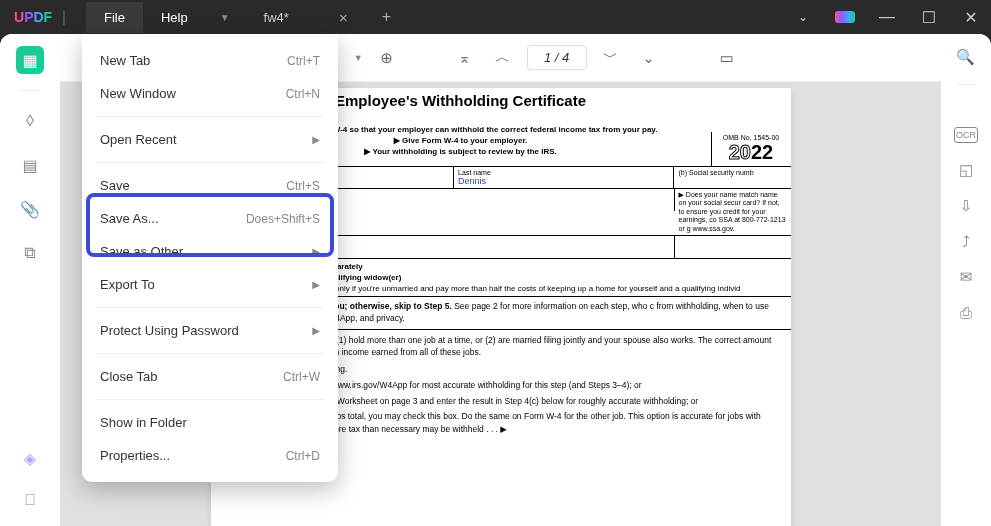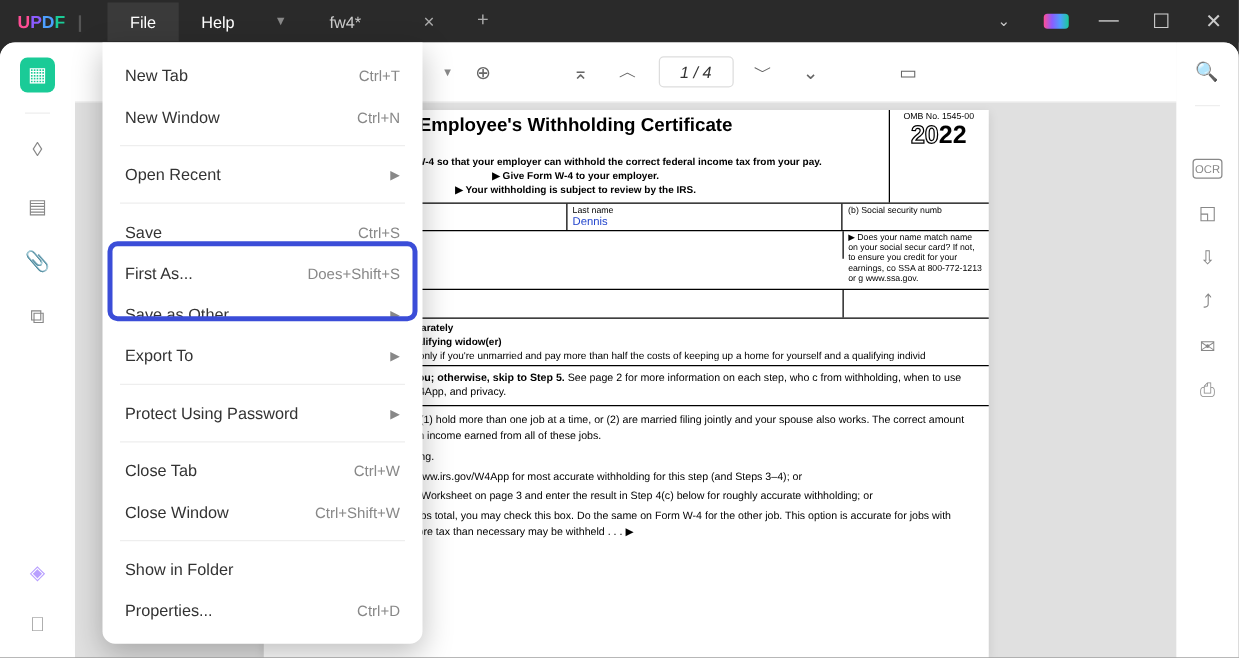--- a/index.html
+++ b/index.html
@@ -35,21 +35,21 @@
     .zoom-drop { font-size: 9px; color: #888; }
     .tb-sep { width: 30px; }
     .page-input { border: 1px solid #ddd; border-radius: 4px; padding: 4px 10px; font-size: 13px; color: #333; width: 60px; text-align: center; font-style: italic; }
     
     .doc-viewport { flex: 1; background: #e0e0e0; overflow: hidden; display: flex; justify-content: center; padding-top: 6px; }
     .doc-page { width: 580px; background: #fff; padding: 0; box-shadow: 0 2px 8px rgba(0,0,0,0.1); font-size: 9px; color: #000; }
     .doc-hdr { display: flex; border-bottom: 1px solid #000; }
     .doc-hdr-main { flex: 1; text-align: center; padding: 4px; }
     .doc-title { font-size: 15px; font-weight: bold; margin-bottom: 15px; }
     .doc-sub { font-size: 8px; line-height: 1.4; }
-    .doc-hdr-right { width: 80px; border-left: 1px solid #000; text-align: center; padding: 2px; }
+    .doc-hdr-right { width: 80px; border-left: 1px solid #000; text-align: center; padding: 2px; margin-top: 44px; }
     .omb { font-size: 7px; }
     .year { font-size: 20px; font-weight: bold; }
     .year .outline { -webkit-text-stroke: 1px #000; color: transparent; }
     .form-row { display: flex; border-bottom: 1px solid #000; }
     .form-cell { border-right: 1px solid #000; padding: 2px 4px; font-size: 7px; }
     .form-cell:last-child { border-right: none; }
     .field-val { color: #2244cc; font-size: 9px; }
     .ssn-note { font-size: 7px; line-height: 1.2; }
     .check-row { display: flex; align-items: center; gap: 4px; padding: 1px 4px; font-size: 8px; }
     .checkbox { width: 9px; height: 9px; border: 1px solid #000; display: inline-block; }
@@ -213,45 +213,41 @@
   <div class="fm-item">
       <span>Open Recent</span>
       <span class="fm-arrow">▶</span>
     </div>
   <div class="fm-sep"></div>
   <div class="fm-item">
       <span>Save</span>
       <span class="fm-short">Ctrl+S</span>
     </div>
   <div class="fm-item">
-      <span>First As...</span>
+      <span>Save As...</span>
       <span class="fm-short">Does+Shift+S</span>
     </div>
   <div class="fm-item">
       <span>Save as Other</span>
       <span class="fm-arrow">▶</span>
     </div>
   <div class="fm-item">
       <span>Export To</span>
       <span class="fm-arrow">▶</span>
     </div>
   <div class="fm-sep"></div>
   <div class="fm-item">
       <span>Protect Using Password</span>
       <span class="fm-arrow">▶</span>
     </div>
   <div class="fm-sep"></div>
   <div class="fm-item">
       <span>Close Tab</span>
       <span class="fm-short">Ctrl+W</span>
     </div>
-  <div class="fm-item">
-      <span>Close Window</span>
-      <span class="fm-short">Ctrl+Shift+W</span>
-    </div>
   <div class="fm-sep"></div>
   <div class="fm-item">
       <span>Show in Folder</span>
     </div>
   <div class="fm-item">
       <span>Properties...</span>
       <span class="fm-short">Ctrl+D</span>
     </div>
 </div>
 

